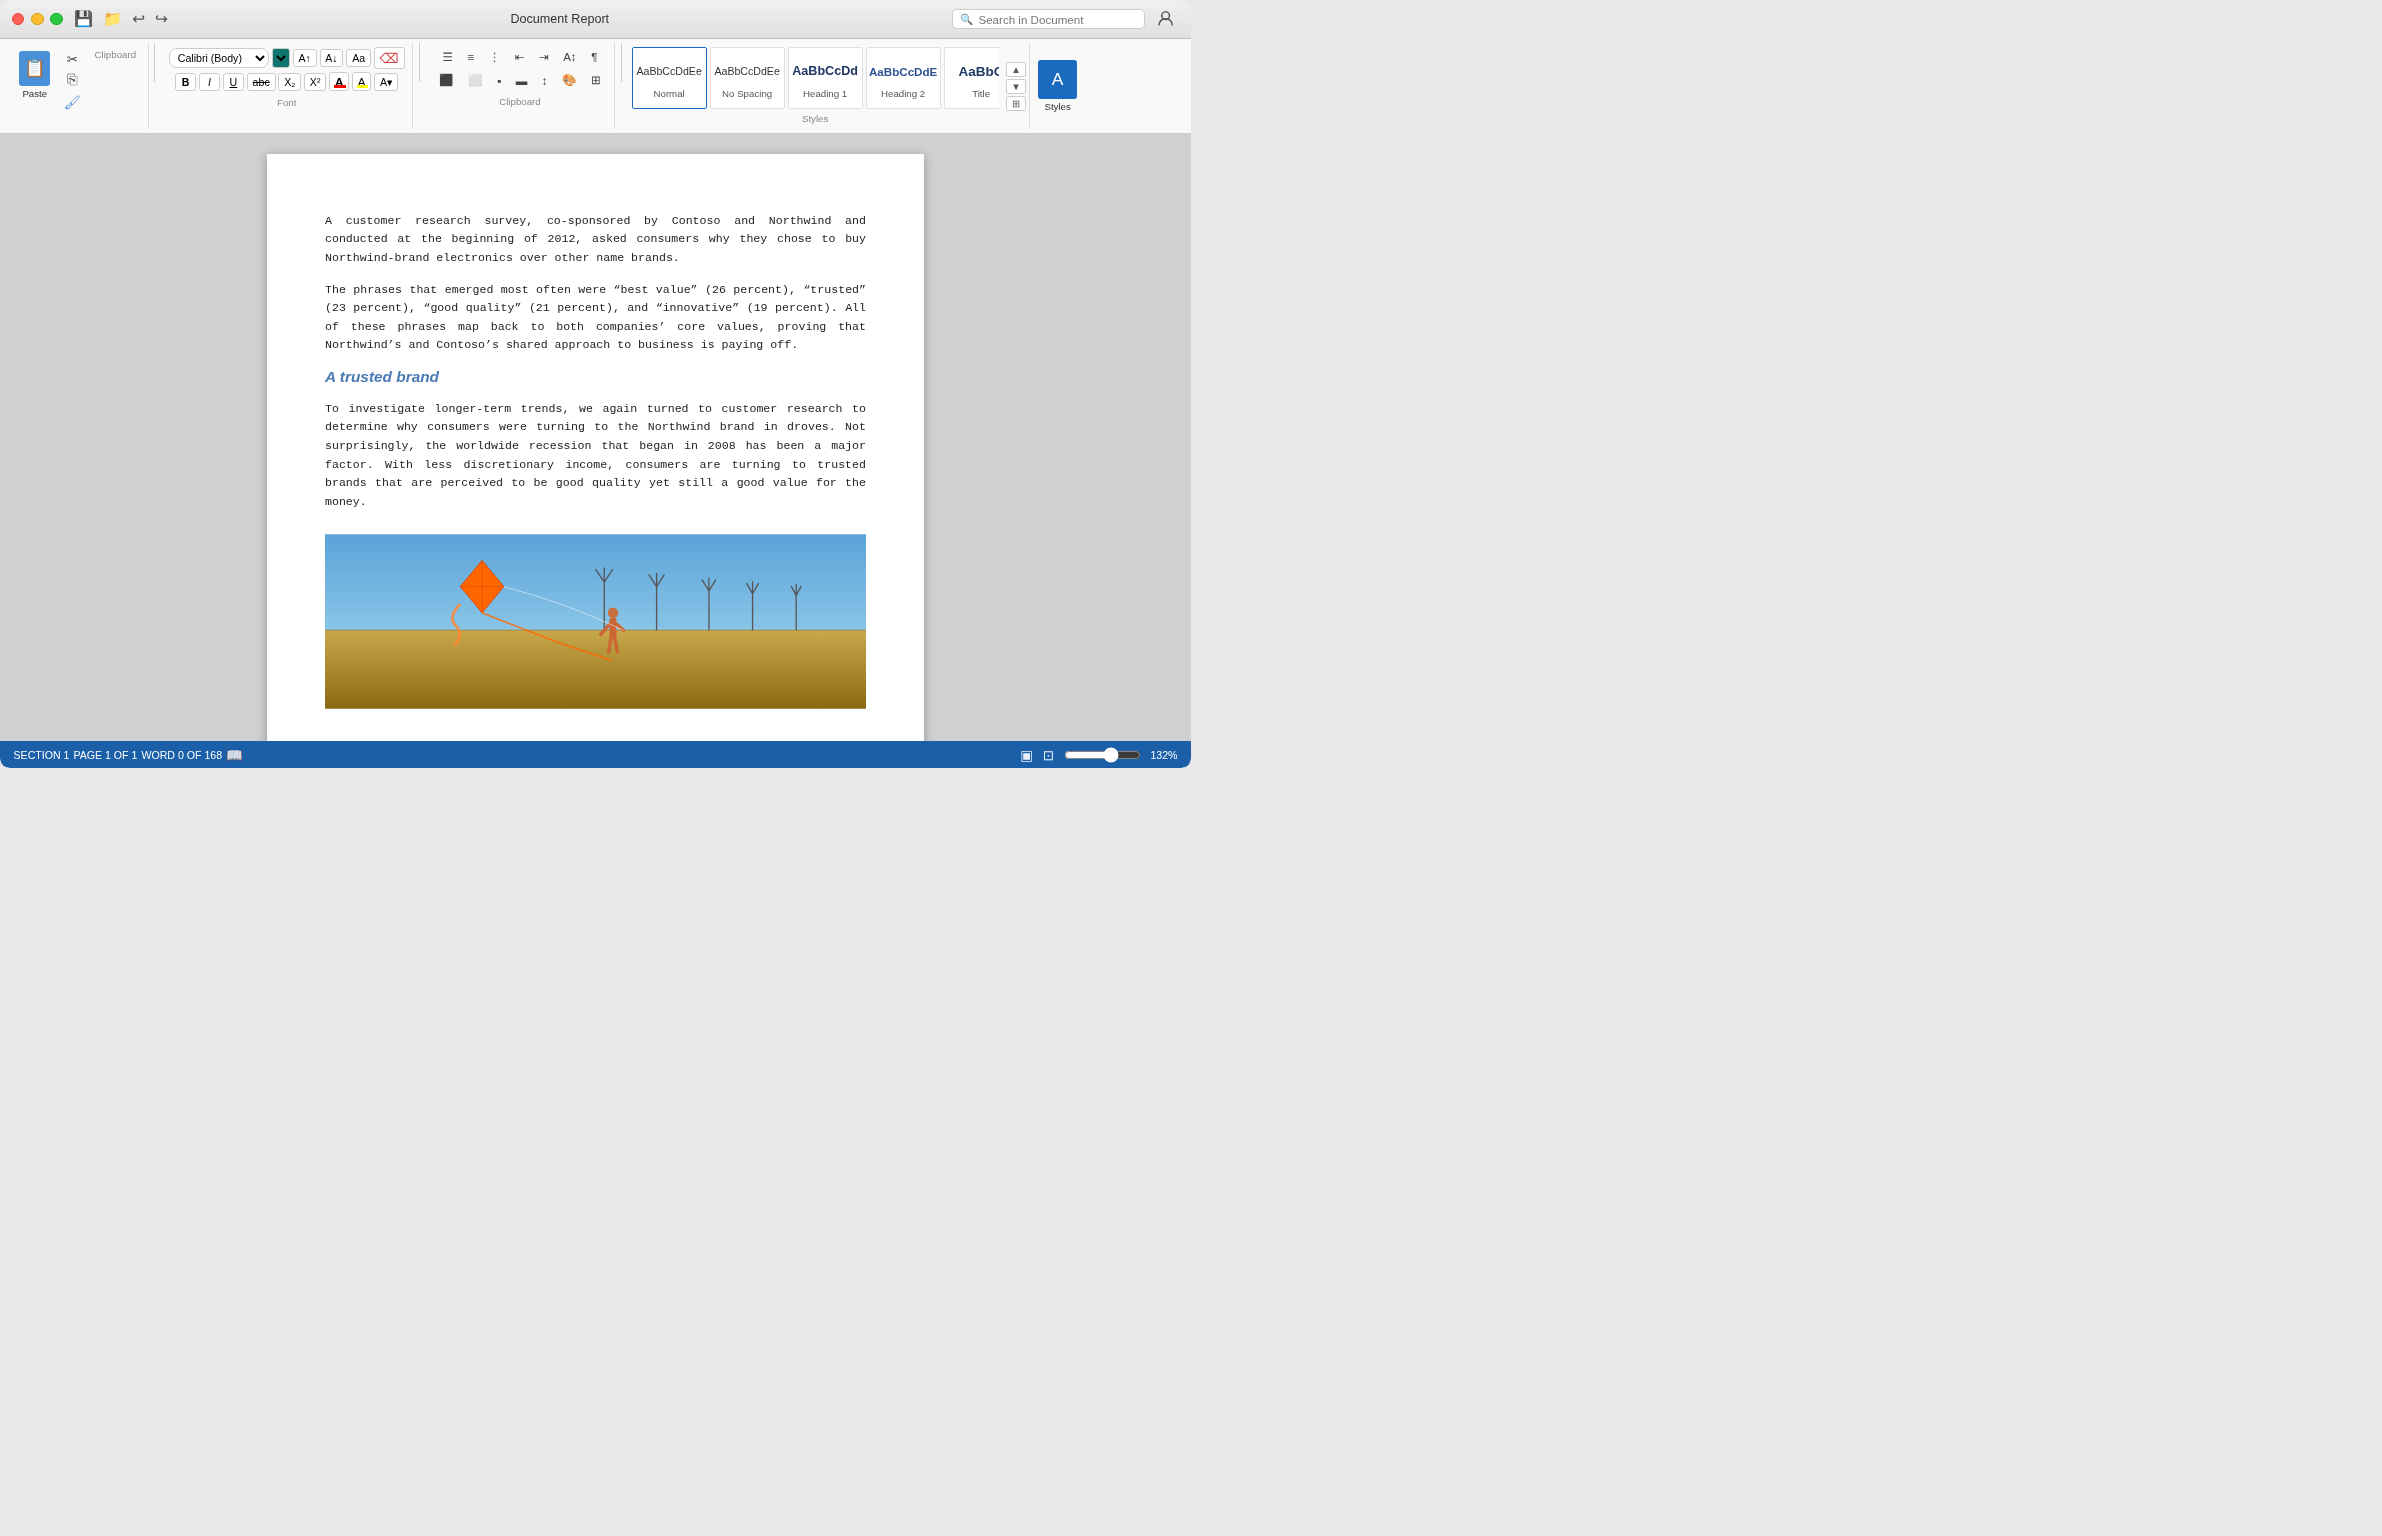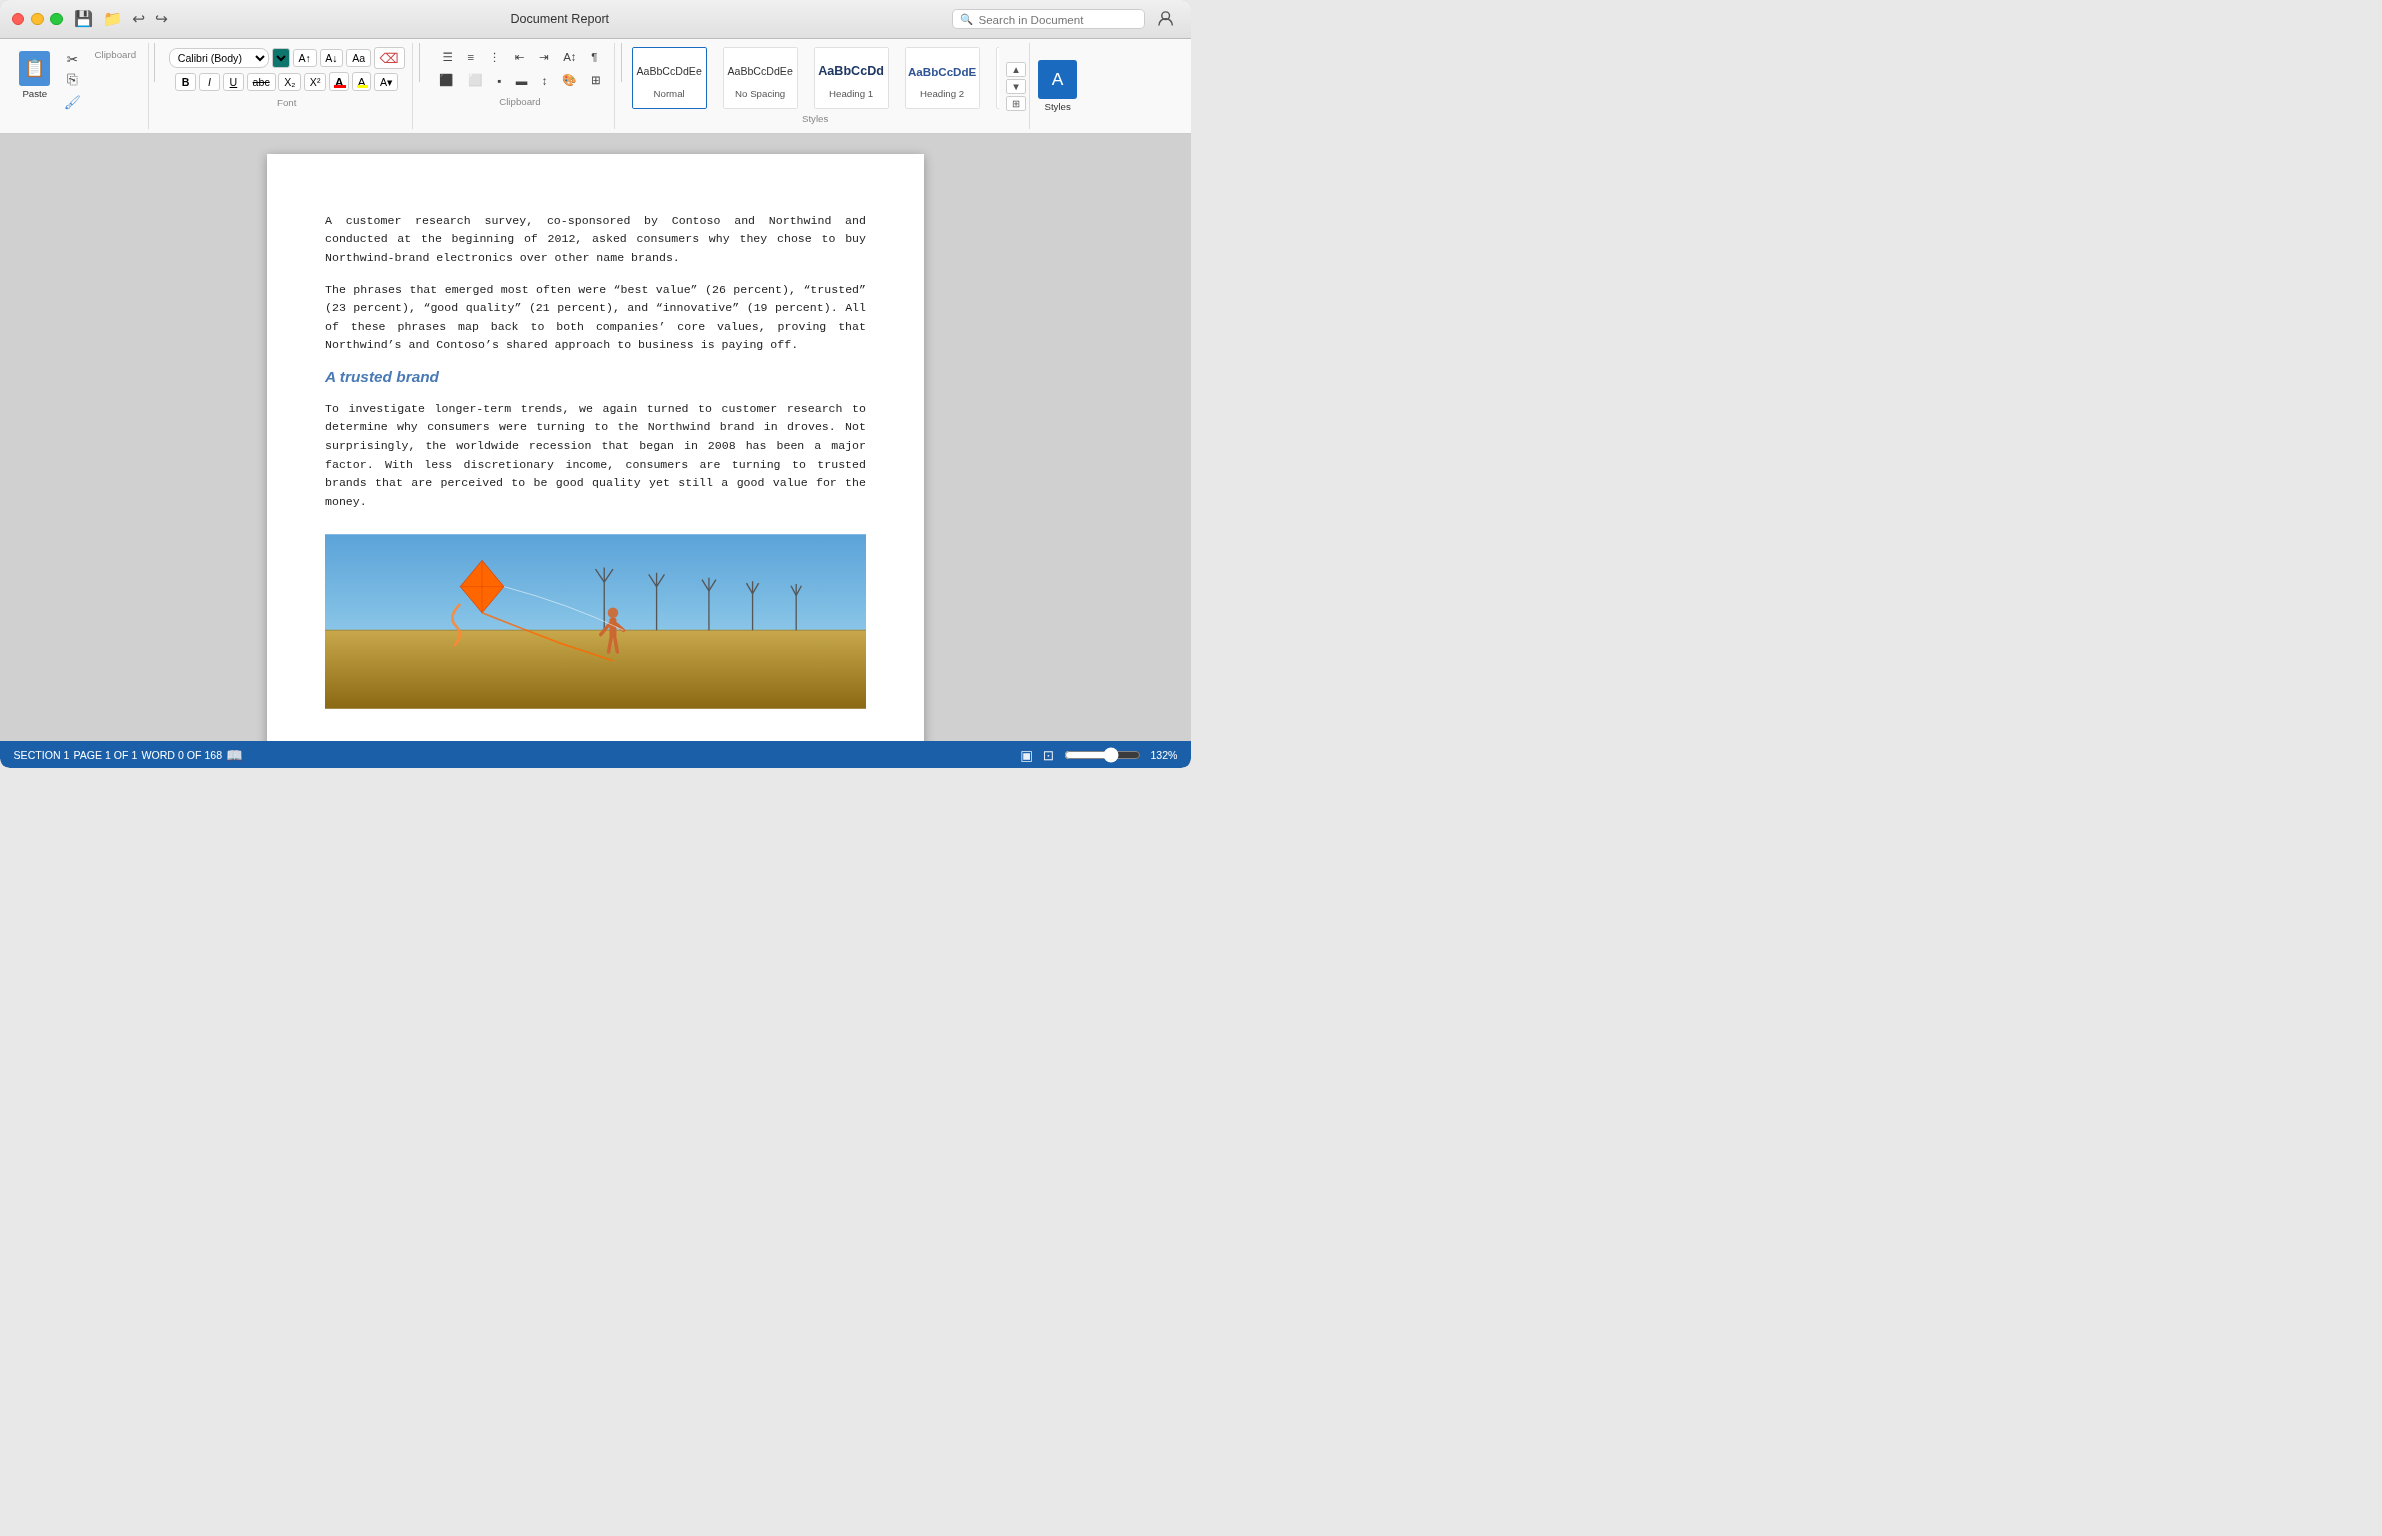--- a/index.html
+++ b/index.html
@@ -68,21 +68,21 @@
     .status-right { margin-left: auto; display: flex; align-items: center; gap: 9.7px; }
     .zoom-slider { width: 77px; accent-color: white; }
     .status-icon { font-size: 13.5px; cursor: pointer; opacity: 0.9; }
     .ctrl-btn { background: none; border: 1px solid transparent; border-radius: 2.9px; padding: 2.9px 4.8px; cursor: pointer; font-size: 11.6px; color: #333; display: flex; align-items: center; justify-content: center; min-width: 23px; }
     .divider-v { width: 1px; height: 39px; background: #ccc; margin: 0 3.9px; }
     .section-label { font-size: 9.7px; color: #888; text-align: center; padding: 1.9px 3.9px; }
 
     .eraser-icon { color: #e44; font-size: 13.5px; }
     
     
-    .styles-scroll { display: flex; align-items: center; gap: 16px; overflow: hidden; max-width: 367px; }
+    .styles-scroll { display: flex; align-items: center; gap: 3px; overflow: hidden; max-width: 367px; }
     .style-box { display: flex; flex-direction: column; align-items: center; justify-content: center; border: 1px solid #e0e0e0; border-radius: 1.9px; padding: 3.9px 9.7px; cursor: pointer; background: white; min-width: 75px; height: 62px; }
     .style-box.normal { border-color: #1a6bbf; }
     .style-box-preview { height: 29px; display: flex; align-items: center; justify-content: center; }
     .style-box-label { font-size: 9.7px; color: #555; margin-top: 1.9px; }
 
     .sn-preview { font-size: 10.6px; color: #333; }
     .h1-preview { font-size: 12.6px; color: #1f3864; font-weight: bold; }
     .h2-preview { font-size: 11.6px; color: #2f5496; font-weight: bold; }
     .title-preview { font-size: 13.5px; color: #1f3864; font-weight: bold; font-style: normal; }
     .no-spacing-preview { font-size: 10.6px; color: #333; }

